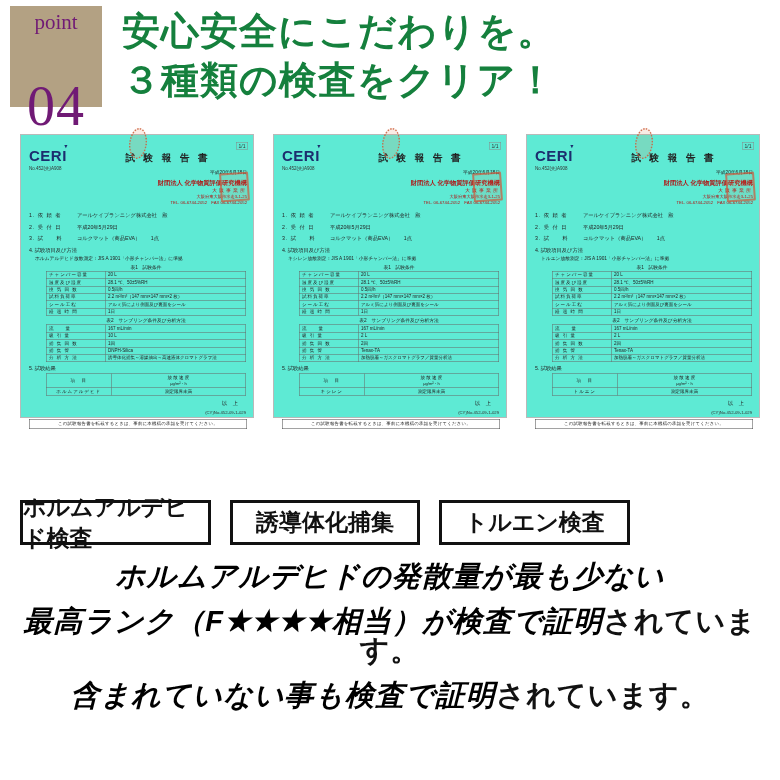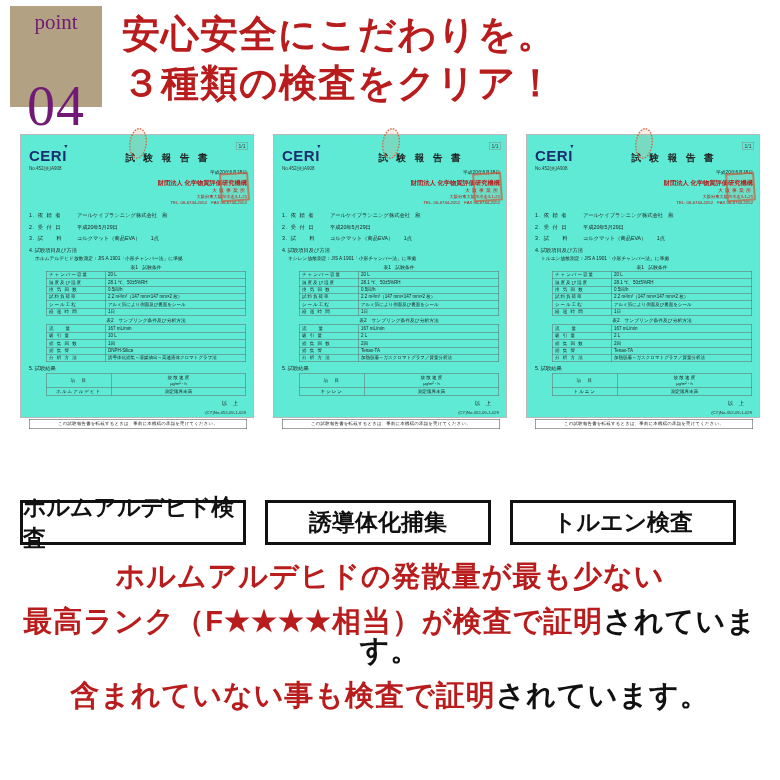--- a/index.html
+++ b/index.html
@@ -5,22 +5,22 @@
   * { margin:0; padding:0; box-sizing:border-box; }
   body { background:#fff; font-family:"Liberation Sans", sans-serif; }
   .page { position:relative; width:780px; height:780px; background:#ffffff; overflow:hidden; }
 
   
   .header { position:absolute; top:6px; left:10px; display:flex; }
   .point-box { width:92px; height:101px; background:#b3a183; color:#701a75; text-align:center;
                font-family:"Liberation Serif", serif; }
   .point-label { display:block; font-size:21px; line-height:1.1; margin-top:5px; }
   .point-number { display:block; font-size:56px; line-height:1.0; letter-spacing:1px;margin-top:44px; }
-  .header-title { margin-left:20px; padding-top:4px; font-weight:bold; color:#b91c1c;
-                  font-size:38px; line-height:1.28; letter-spacing:1px; }
+  .header-title { margin-left:20px; padding-top:4px; font-weight:bold; color:#15803d;
+                  font-size:38px; line-height:1.28; letter-spacing:1px;font-family:Liberation Mono, monospace; }
 
   
   .certs { position:absolute; top:134px; left:20px; width:740px; display:flex; gap:19px; }
   .cert { position:relative; width:234px; height:284px; background:#5eead4; border:1px solid #b9b9b9; }
   .cert-inner { position:absolute; top:0; left:0; width:468px; height:672px;
                 transform:scale(0.5); transform-origin:0 0; padding:14px 16px 8px;
                 color:#222; }
   .stamp-round { position:absolute; top:-14px; left:50%; transform:translateX(-50%) rotate(7deg);
                  width:36px; height:62px; border:3px dotted rgba(205,95,60,.85); border-radius:50%;
                  background:rgba(235,150,110,.18); }
@@ -55,30 +55,30 @@
   .rtable { border-collapse:collapse; width:400px; margin:3px 0 0 34px; }
   .rtable td { border:1px solid #666; padding:1px 5px; font-size:9px; text-align:center; }
   .rtable td.item { width:130px; letter-spacing:2px; }
   .runit { display:block; font-size:8px; }
   .closing { text-align:right; font-size:10.5px; letter-spacing:4px; margin:8px 14px 0 0; }
   .doc-code { text-align:right; font-size:8.5px; margin:6px 2px 0 0; color:#333; }
   .note-box { border:1.5px solid #444; margin-top:9px; padding:3px 4px; font-size:8.8px;
               text-align:center; letter-spacing:0.5px; }
 
   
-  .labels-row { position:absolute; top:500px; left:20px; width:716px; display:flex; gap:19px; }
+  .labels-row { position:absolute; top:500px; left:20px; width:610px; display:flex; gap:19px; }
   .label-box { flex:1; height:45px; border:3px solid #111; background:#fff;
                display:flex; align-items:center; justify-content:center;
                font-size:23px; font-weight:bold; color:#111; }
 
   
   .bottom { position:absolute; top:562px; left:0; width:780px; text-align:center;
             font-weight:bold; color:#111; }
   .bottom .line { font-size:29px; line-height:1.0; margin-bottom:16px; letter-spacing:1px; }
-  .red { color:#b91c1c; }
+  .red { color:#000000;font-style:italic; }
 </style>
 </head>
 <body>
 
 <div class="page">
 
   <div class="header">
     <div class="point-box">
       <span class="point-label">point</span>
       <span class="point-number">04</span>

